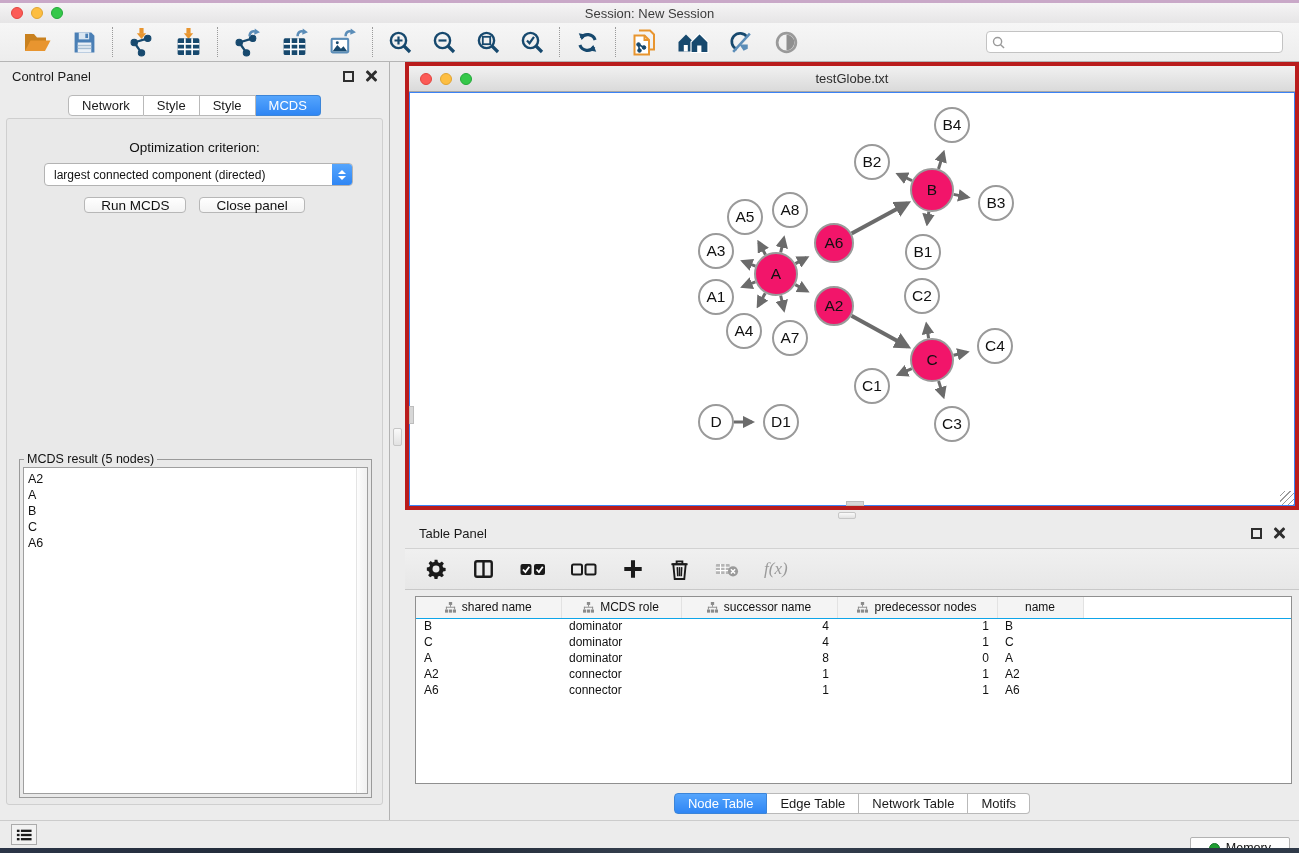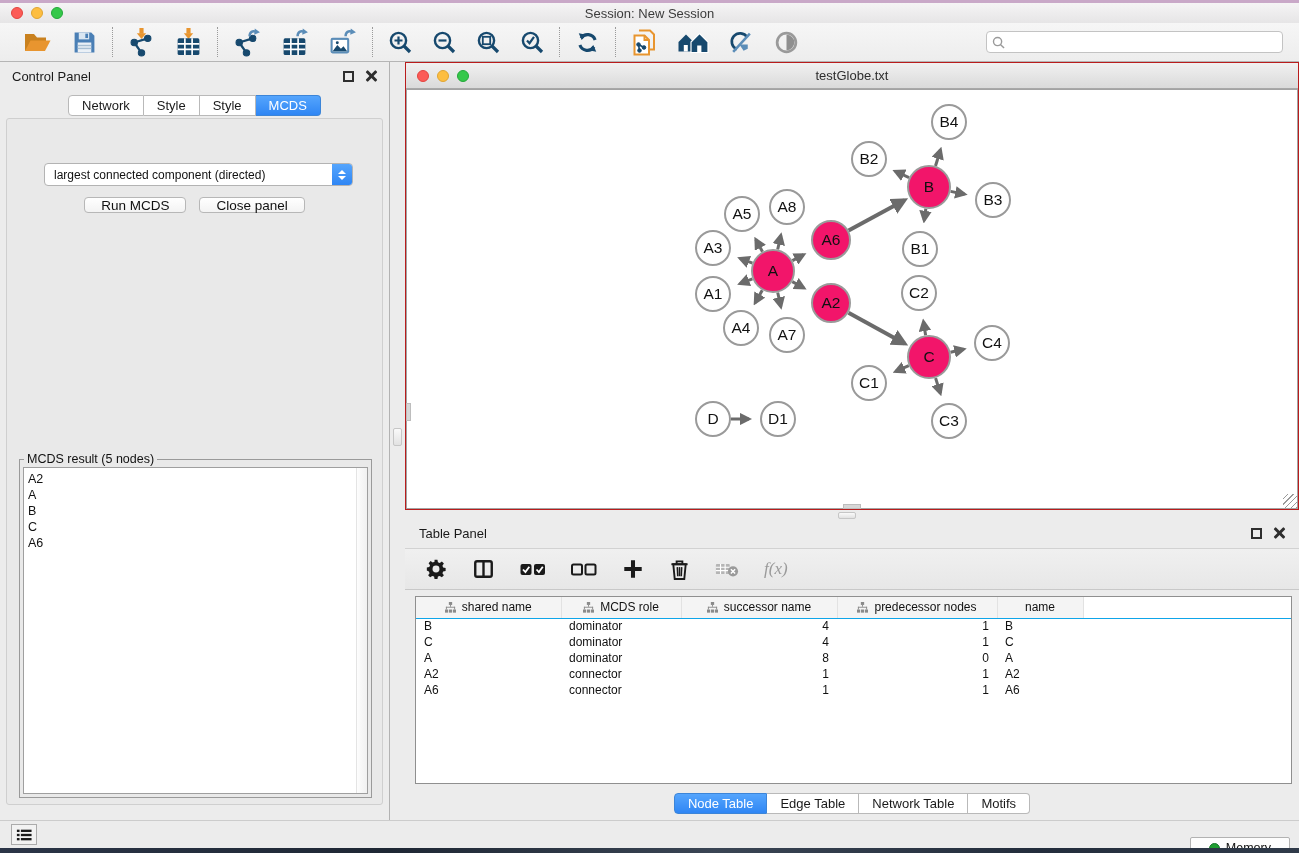--- a/index.html
+++ b/index.html
@@ -47,21 +47,21 @@
   .stepper .down { border-top:4px solid #fff; }
   .cp-buttons { position:absolute; top:78px; left:0; right:0; display:flex; justify-content:center; gap:13px; }
   .mac-btn { height:16px; padding:0 16px; font-size:13.5px; background:linear-gradient(#ffffff,#f3f3f3); border:1px solid #b7b7b7; border-radius:4px; color:#111; display:flex; align-items:center; cursor:default; }
   .result-box { position:absolute; left:12px; right:10px; top:340px; bottom:6px; border:1px solid #9a9a9a; }
   .result-title { position:absolute; top:-8px; left:4px; background:#e9e9e9; padding:0 3px; font-size:12.5px; color:#111; }
   .result-list { position:absolute; left:3px; right:3px; top:7px; bottom:3px; background:#fff; border:1px solid #9f9f9f; font-size:12.5px; color:#111; padding:3px 0 0 4px; overflow:hidden; }
   .result-list:after { content:""; position:absolute; top:0; right:0; bottom:0; width:10px; background:linear-gradient(90deg,#fdfdfd,#f1f1f1); border-left:1px solid #e4e4e4; }
   .result-item { line-height:16px; }
 
   
-  .net-window { position:absolute; left:405px; top:62px; width:894px; height:448px; background:#a3a3a3; border:1px solid #b91c1c; }
+  .net-window { position:absolute; left:405px; top:62px; width:894px; height:448px; background:#3b82f6; border:4px solid #b91c1c; }
   .net-titlebar { position:absolute; top:0; left:0; right:0; height:26px; background:linear-gradient(#f1f1f1,#dadada); border-bottom:1px solid #a8a8a8; display:flex; align-items:center; }
   .net-title { position:absolute; left:0; right:0; text-align:center; font-size:13px; color:#2e2e2e; }
   .net-canvas { position:absolute; top:27px; left:1px; right:1px; bottom:1px; background:#fff; }
   .net-resize { position:absolute; right:1px; bottom:1px; width:14px; height:14px; background:repeating-linear-gradient(135deg, transparent 0 3px, #9a9a9a 3px 4px); }
   .grip-v-edge { position:absolute; left:0px; top:340px; width:5px; height:18px; background:#d7d7d7; border:1px solid #bdbdbd; }
   .grip-h-edge { position:absolute; left:437px; bottom:0px; width:18px; height:5px; background:#d7d7d7; border:1px solid #bdbdbd; }
 
   
   .split-v-grip { position:absolute; left:393px; top:428px; width:9px; height:18px; background:linear-gradient(#fafafa,#e2e2e2); border:1px solid #c6c6c6; border-radius:2px; }
   .split-h-grip { position:absolute; left:838px; top:512px; width:18px; height:7px; background:linear-gradient(#fafafa,#e2e2e2); border:1px solid #c6c6c6; border-radius:2px; }
@@ -298,20 +298,21 @@
     </div>
     <div class="cp-tabs">
         <div class="seg" id="cp-tabs-seg">
           <div class="segbtn">Network</div>
           <div class="segbtn">Style</div>
           <div class="segbtn">Style</div>
           <div class="segbtn active">MCDS</div>
         </div>
       </div>
     <div class="cp-body">
+      <div class="opt-label">Optimization criterion:</div>
       <div class="dropdown">
         <span class="dd-text">largest connected component (directed)</span>
         <span class="stepper">
             <i class="up"></i>
             <i class="down"></i>
           </span>
       </div>
       <div class="cp-buttons">
         <div class="mac-btn">Run MCDS</div>
         <div class="mac-btn">Close panel</div>

